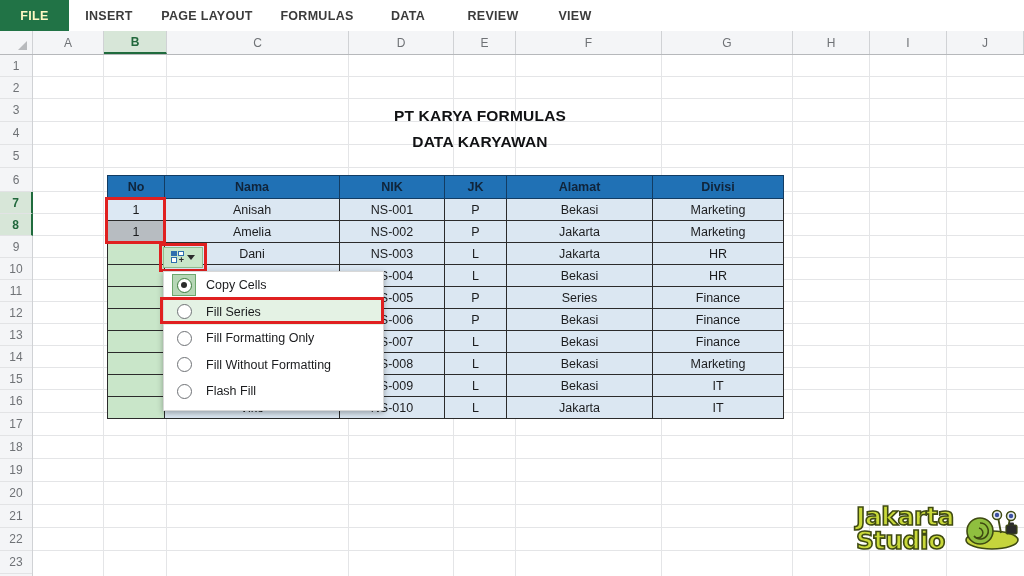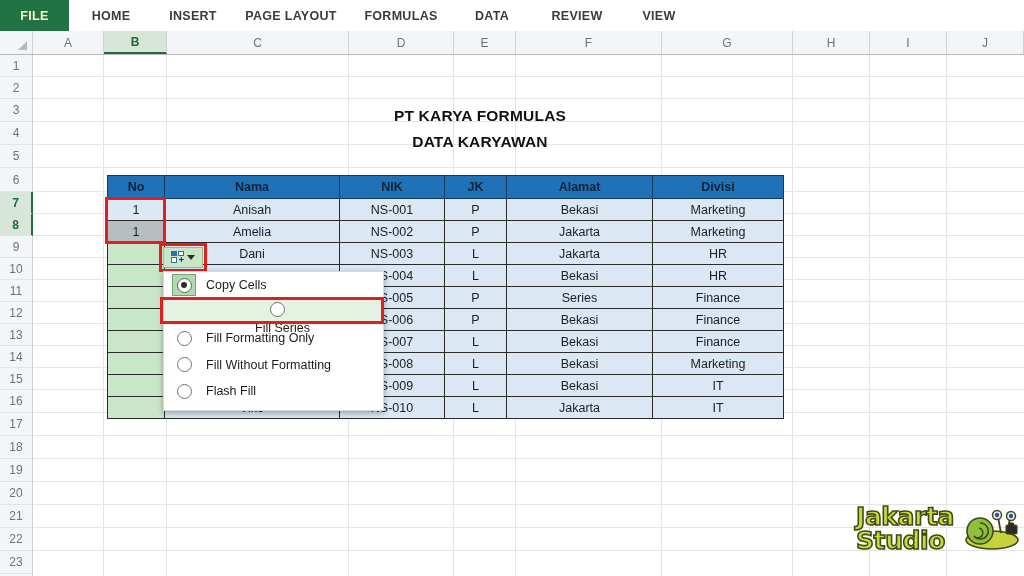--- a/index.html
+++ b/index.html
@@ -123,21 +123,21 @@
   
   .menu{
     position:absolute;background:#ffffff;
     box-shadow:0 2px 6px rgba(0,0,0,.32);
     border:1px solid #d8d8d8;box-sizing:border-box;
   }
   .mi{
     position:relative;height:26.5px;display:flex;align-items:center;
     font-size:12.5px;color:#1b1c1e;padding-left:8px;box-sizing:border-box;text-align:center;
   }
-  .mi.sel-item{background:#e4f2e4;flex-direction:column;}
+  .mi.sel-item{background:#e4f2e4;}
   .mi .radio{
     width:15px;height:15px;border-radius:50%;
     border:1px solid #6f7276;background:#ffffff;
     box-sizing:border-box;flex:none;
     display:flex;align-items:center;justify-content:center;
   }
   .mi .radio.on{border-color:#3c7a3c;}
   .mi .radio.on:after{content:"";width:6px;height:6px;border-radius:50%;background:#2b2b2b;}
   .mi .radiowrap{
     width:24px;height:22px;display:flex;align-items:center;justify-content:center;flex:none;
@@ -156,23 +156,20 @@
   .snail{position:relative;width:60px;height:44px;}
 </style>
 </head>
 <body>
 
 <div class="app">
 
   <div class="ribbon">
     <div class="file-tab">
         <span>FILE</span>
-      </div>
-    <div class="tab home">
-        <span>HOME</span>
       </div>
     <div class="tab insert">
         <span>INSERT</span>
       </div>
     <div class="tab layout">
         <span>PAGE LAYOUT</span>
       </div>
     <div class="tab formulas">
         <span>FORMULAS</span>
       </div>

